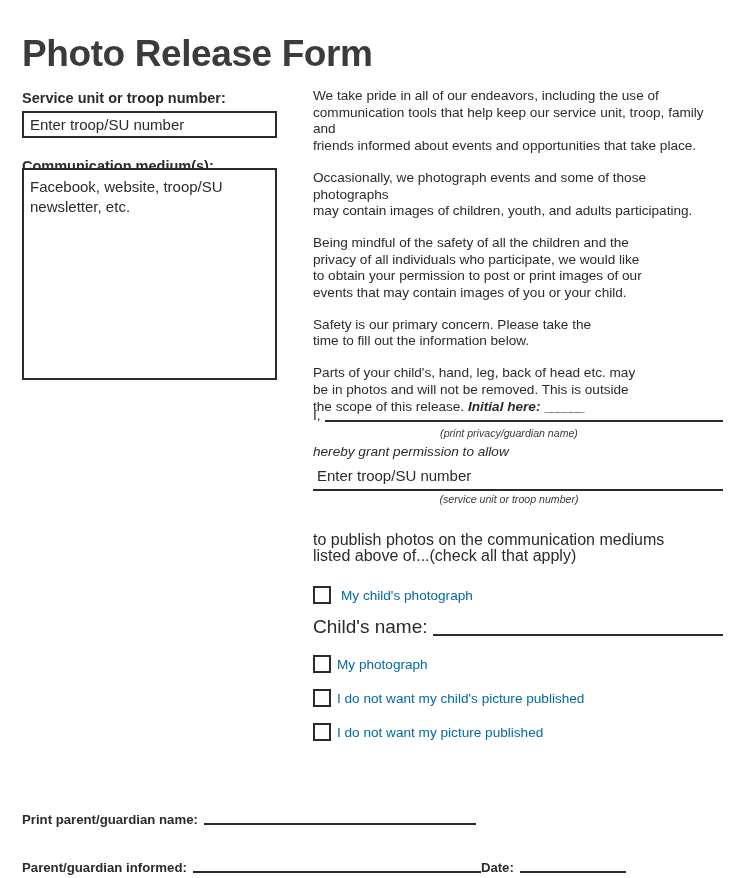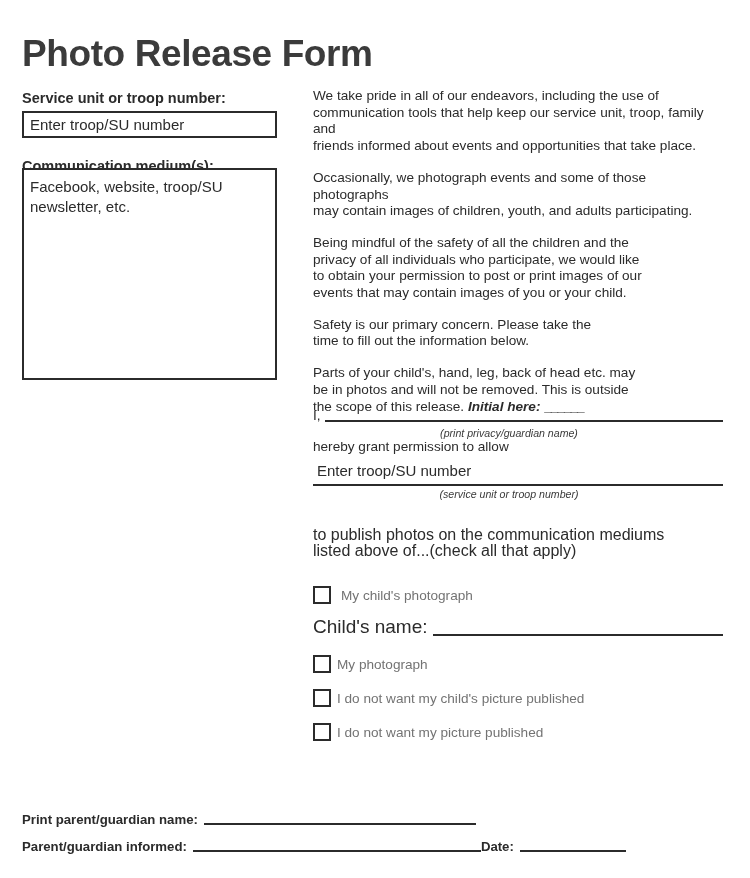--- a/index.html
+++ b/index.html
@@ -118,20 +118,22 @@
     font-size: 10.6px;
     font-style: italic;
     color: #3a3a3a;
     text-align: center;
     margin-top: 2px;
     padding-right: 18px;
   }
   #grant-lead-text {
     font-size: 13.6px;
     line-height: 16.7px;
+    margin-top: 5px;
+    font-style: italic;
   }
   #service-unit-value-line {
     margin-top: 5px;
     font-size: 15px;
     color: #2b2b2b;
     border-bottom: 2px solid #2b2b2b;
     padding: 0 0 3px 4px;
     line-height: 20px;
   }
   #grant-tail-text {
@@ -156,21 +158,21 @@
   .checkbox {
     width: 18px;
     height: 18px;
     border: 2px solid #2b2b2b;
     box-sizing: border-box;
     background: #ffffff;
     flex: 0 0 auto;
   }
   .check-label {
     font-size: 13.6px;
-    color: #737373;
+    color: #0369a1;
     margin-left: 10px;
     white-space: nowrap;
   }
   .check-label.tight { margin-left: 6px; }
 
   #child-name-row {
     display: flex;
     align-items: flex-end;
     margin: -4px 0 16px 0;
   }
@@ -191,21 +193,21 @@
   
   #signature-block {
     position: absolute;
     left: 22px;
     top: 812px;
     width: 706px;
   }
   .sig-row {
     display: flex;
     align-items: flex-end;
-    margin-bottom: 11px;
+    margin-bottom: 32px;
     font-size: 13.2px;
     font-weight: bold;
     color: #2b2b2b;
   }
   .sig-row:last-child { margin-bottom: 0; }
   .sig-label { white-space: nowrap; padding-bottom: 1px; }
   .sig-line {
     border-bottom: 2px solid #2b2b2b;
     height: 0;
     margin-left: 6px;

